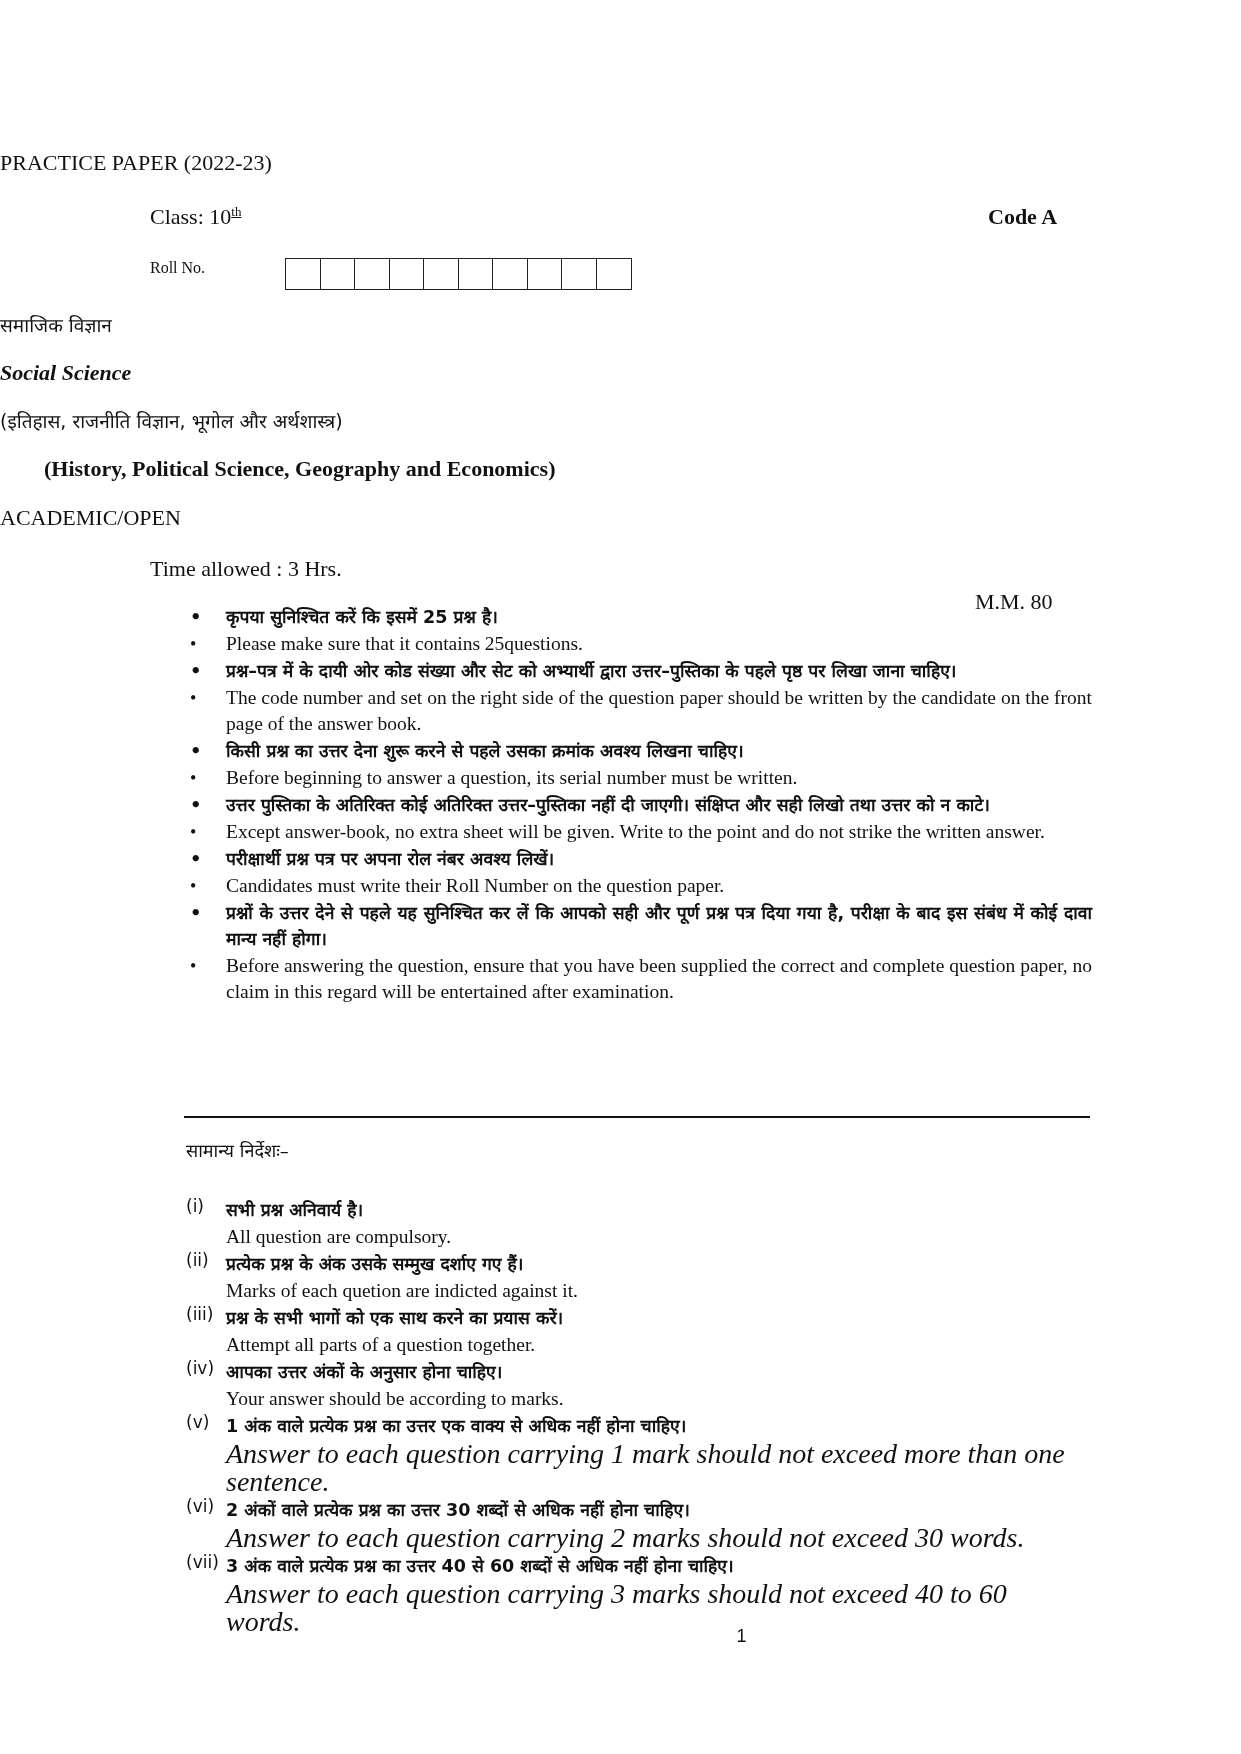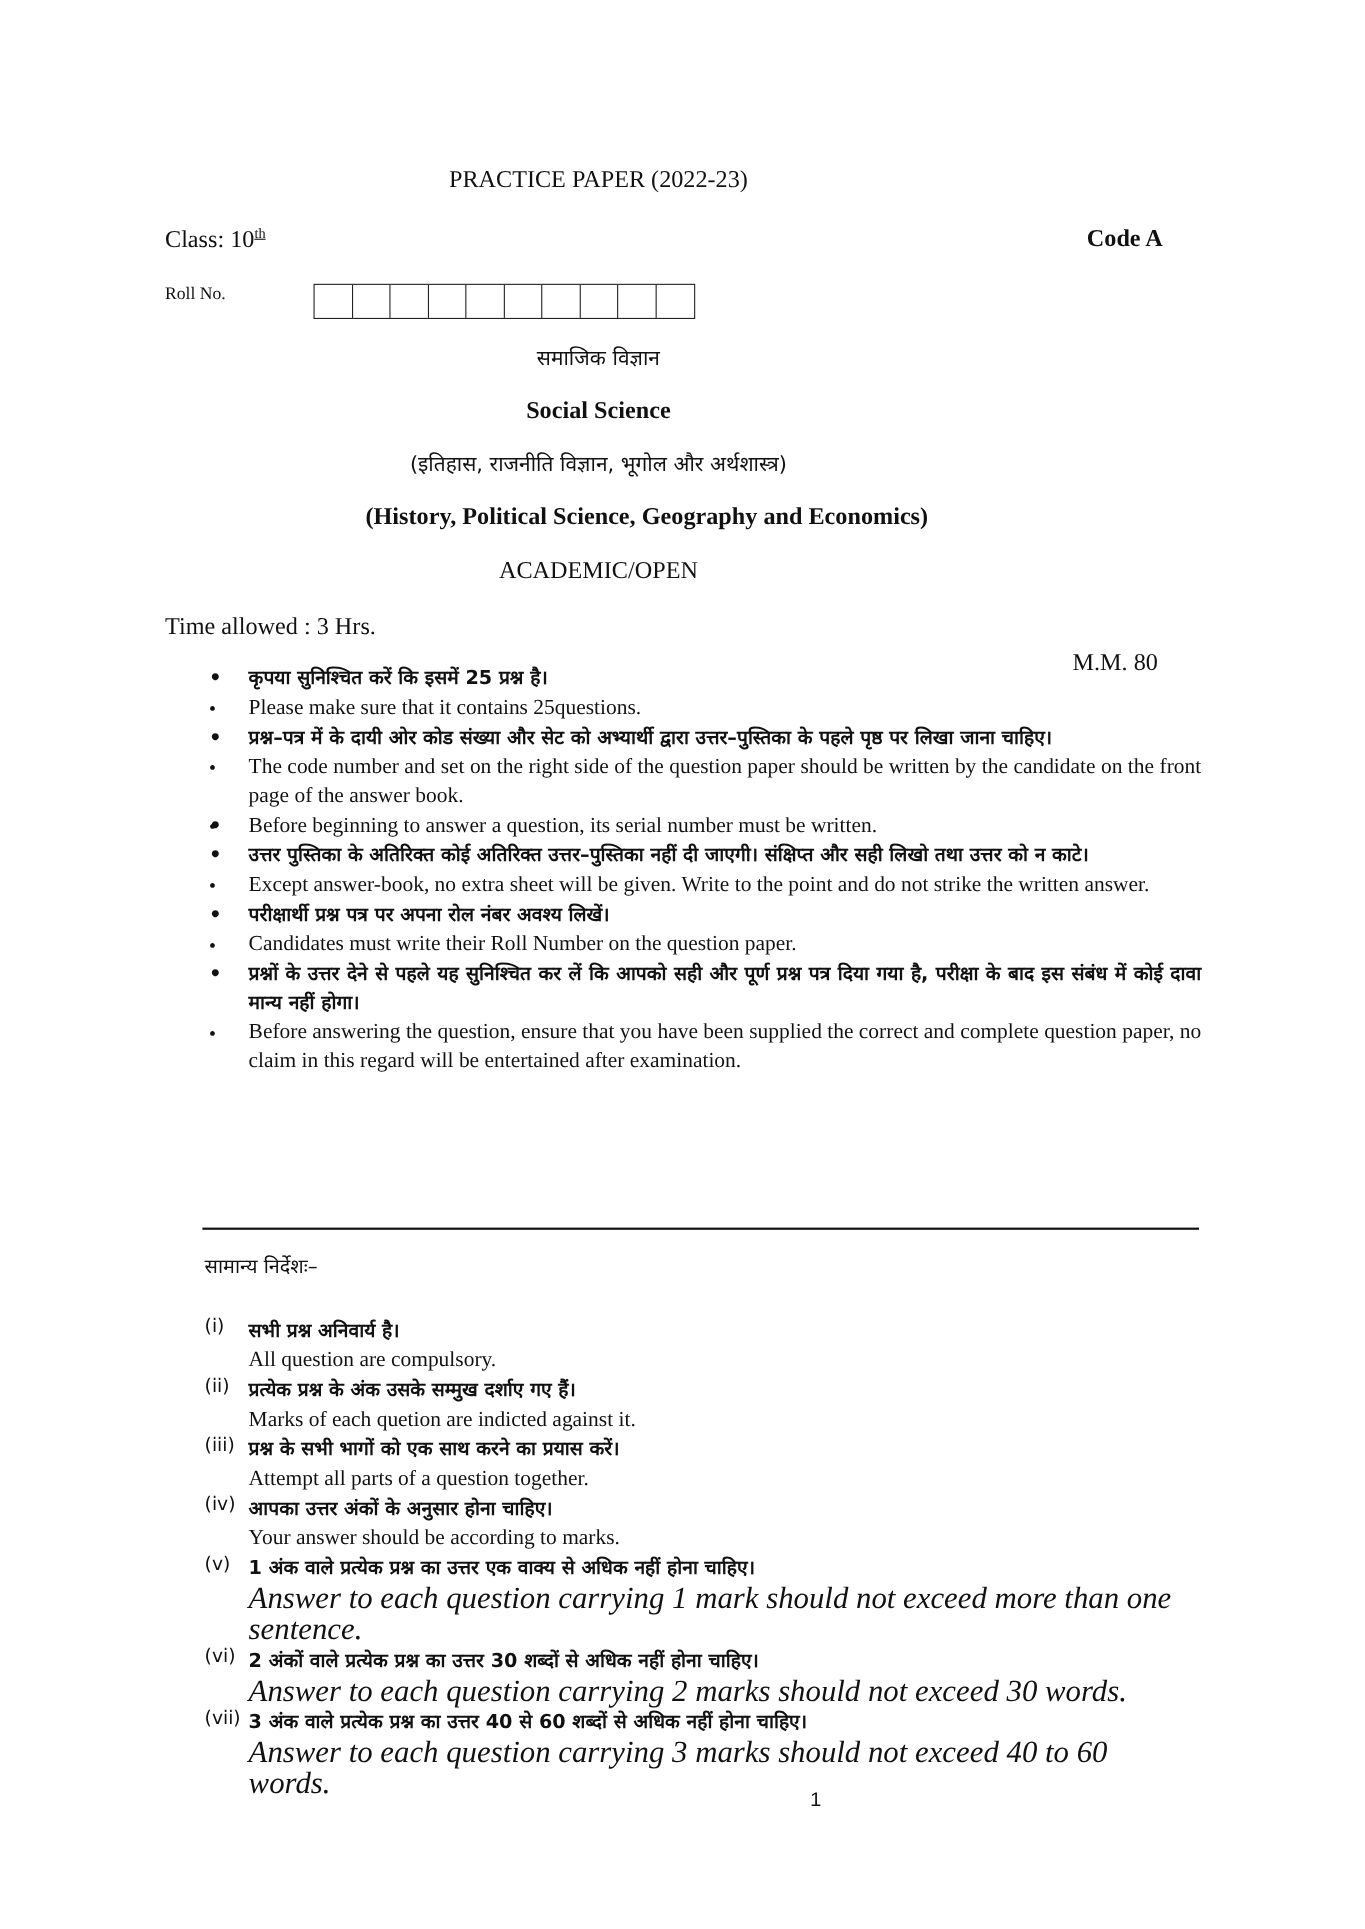--- a/index.html
+++ b/index.html
@@ -1,31 +1,31 @@
 <!DOCTYPE html>
 <html><head>
   <meta charset="utf-8">
   <style>
     html, body { margin: 0; padding: 0; background: #ffffff; }
     body { width: 1241px; height: 1754px; position: relative; overflow: hidden;
       font-family: "Liberation Serif", "DejaVu Serif", serif; color: #111; }
     .abs { position: absolute; }
-    .center { left: 0; width: 1088px; text-align: center; }
+    .center { left: 0; width: 1088px; text-align: left; }
     .t22 { font-size: 22px; }
     .hindi { font-family: "DejaVu Sans", sans-serif; font-size: 19px; }
     #paper-title { top: 150px; }
     #class-label { left: 150px; top: 204px; font-size: 22px; }
     #class-label sup { font-size: 13px; text-decoration: underline; }
     #code-label { left: 988px; top: 204px; font-size: 22px; font-weight: bold; }
     #roll-label { left: 150px; top: 259px; font-size: 16px; }
     #roll-boxes { left: 285px; top: 258px; display: flex; border: 1px solid #222; }
     #roll-boxes .cell { width: 34.5px; height: 30px; border-right: 1px solid #222; box-sizing: border-box; }
     #roll-boxes .cell:last-child { border-right: none; }
     #subject-hi { top: 312px; }
-    #subject-en { top: 360px; font-size: 22px; font-weight: bold; }
+    #subject-en { top: 360px; font-size: 22px; font-weight: bold; font-style: italic; }
     #streams-hi { top: 408px; }
     #streams-en { top: 456px; font-size: 22px; font-weight: bold; padding-left: 44px; }
     #mode { top: 505px; font-size: 22px; }
     #time-allowed { left: 150px; top: 556px; font-size: 22px; }
     #max-marks { left: 975px; top: 556px; font-size: 22px; margin-top: 33px; }
     #instructions { left: 172px; top: 604px; width: 920px; margin: 0; padding: 0; list-style: none; }
     #instructions li { position: relative; padding-left: 54px; line-height: 26px; margin-bottom: 1px; text-align: justify; }
     #instructions li .bullet { position: absolute; left: 18px; top: 0; font-size: 18px; }
     #instructions li.en { font-size: 19.5px; }
     #instructions li.hi { font-family: "DejaVu Sans", sans-serif; font-size: 17.5px; font-weight: bold; }
@@ -69,21 +69,21 @@
 <div id="mode" class="abs center">ACADEMIC/OPEN</div>
 
 <div id="time-allowed" class="abs">Time allowed : 3 Hrs.</div>
 <div id="max-marks" class="abs">M.M. 80</div>
 
 <ul id="instructions" class="abs">
     <li class="hi"><span class="bullet">•</span><span>कृपया सुनिश्चित करें कि इसमें 25 प्रश्न है।</span></li>
     <li class="en"><span class="bullet">•</span><span>Please make sure that it contains 25questions.</span></li>
     <li class="hi"><span class="bullet">•</span><span>प्रश्न–पत्र में के दायी ओर कोड संख्या और सेट को अभ्यार्थी द्वारा उत्तर–पुस्तिका के पहले पृष्ठ पर लिखा जाना चाहिए।</span></li>
     <li class="en"><span class="bullet">•</span><span>The code number and set on the right side of the question paper should be written by the candidate on the front page of the answer book.</span></li>
-    <li class="hi"><span class="bullet">•</span></li>
+    <li class="hi"><span class="bullet">•</span><span>किसी प्रश्न का उत्तर देना शुरू करने से पहले उसका क्रमांक अवश्य लिखना चाहिए।</span></li>
     <li class="en"><span class="bullet">•</span><span>Before beginning to answer a question, its serial number must be written.</span></li>
     <li class="hi"><span class="bullet">•</span><span>उत्तर पुस्तिका के अतिरिक्त कोई अतिरिक्त उत्तर–पुस्तिका नहीं दी जाएगी। संक्षिप्त और सही लिखो तथा उत्तर को न काटे।</span></li>
     <li class="en"><span class="bullet">•</span><span>Except answer-book, no extra sheet will be given. Write to the point and do not strike the written answer.</span></li>
     <li class="hi"><span class="bullet">•</span><span>परीक्षार्थी प्रश्न पत्र पर अपना रोल नंबर अवश्य लिखें।</span></li>
     <li class="en"><span class="bullet">•</span><span>Candidates must write their Roll Number on the question paper.</span></li>
     <li class="hi"><span class="bullet">•</span><span>प्रश्नों के उत्तर देने से पहले यह सुनिश्चित कर लें कि आपको सही और पूर्ण प्रश्न पत्र दिया गया है, परीक्षा के बाद इस संबंध में कोई दावा मान्य नहीं होगा।</span></li>
     <li class="en"><span class="bullet">•</span><span>Before answering the question, ensure that you have been supplied the correct and complete question paper, no claim in this regard will be entertained after examination.</span></li>
   </ul>
 
 <div id="rule" class="abs"></div>

